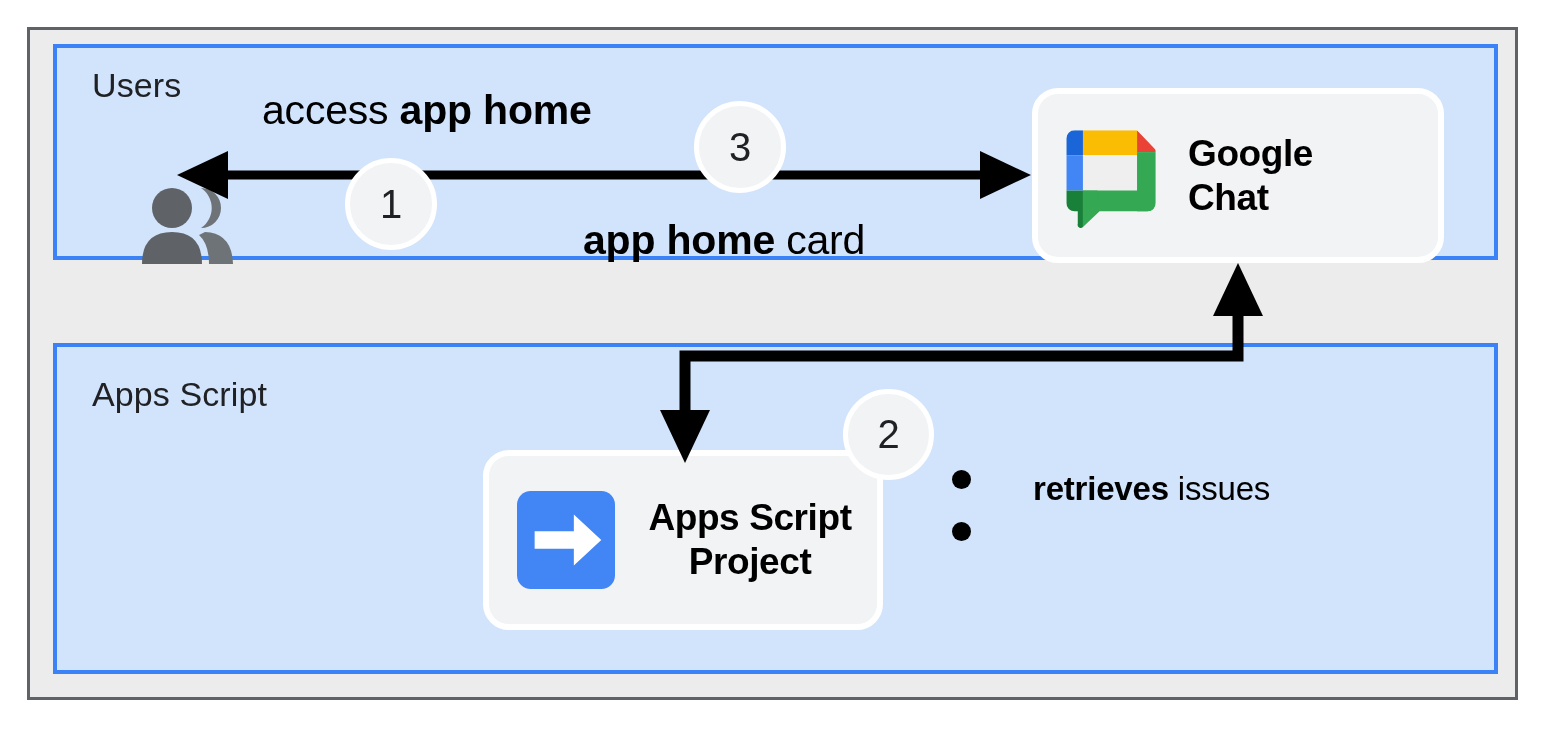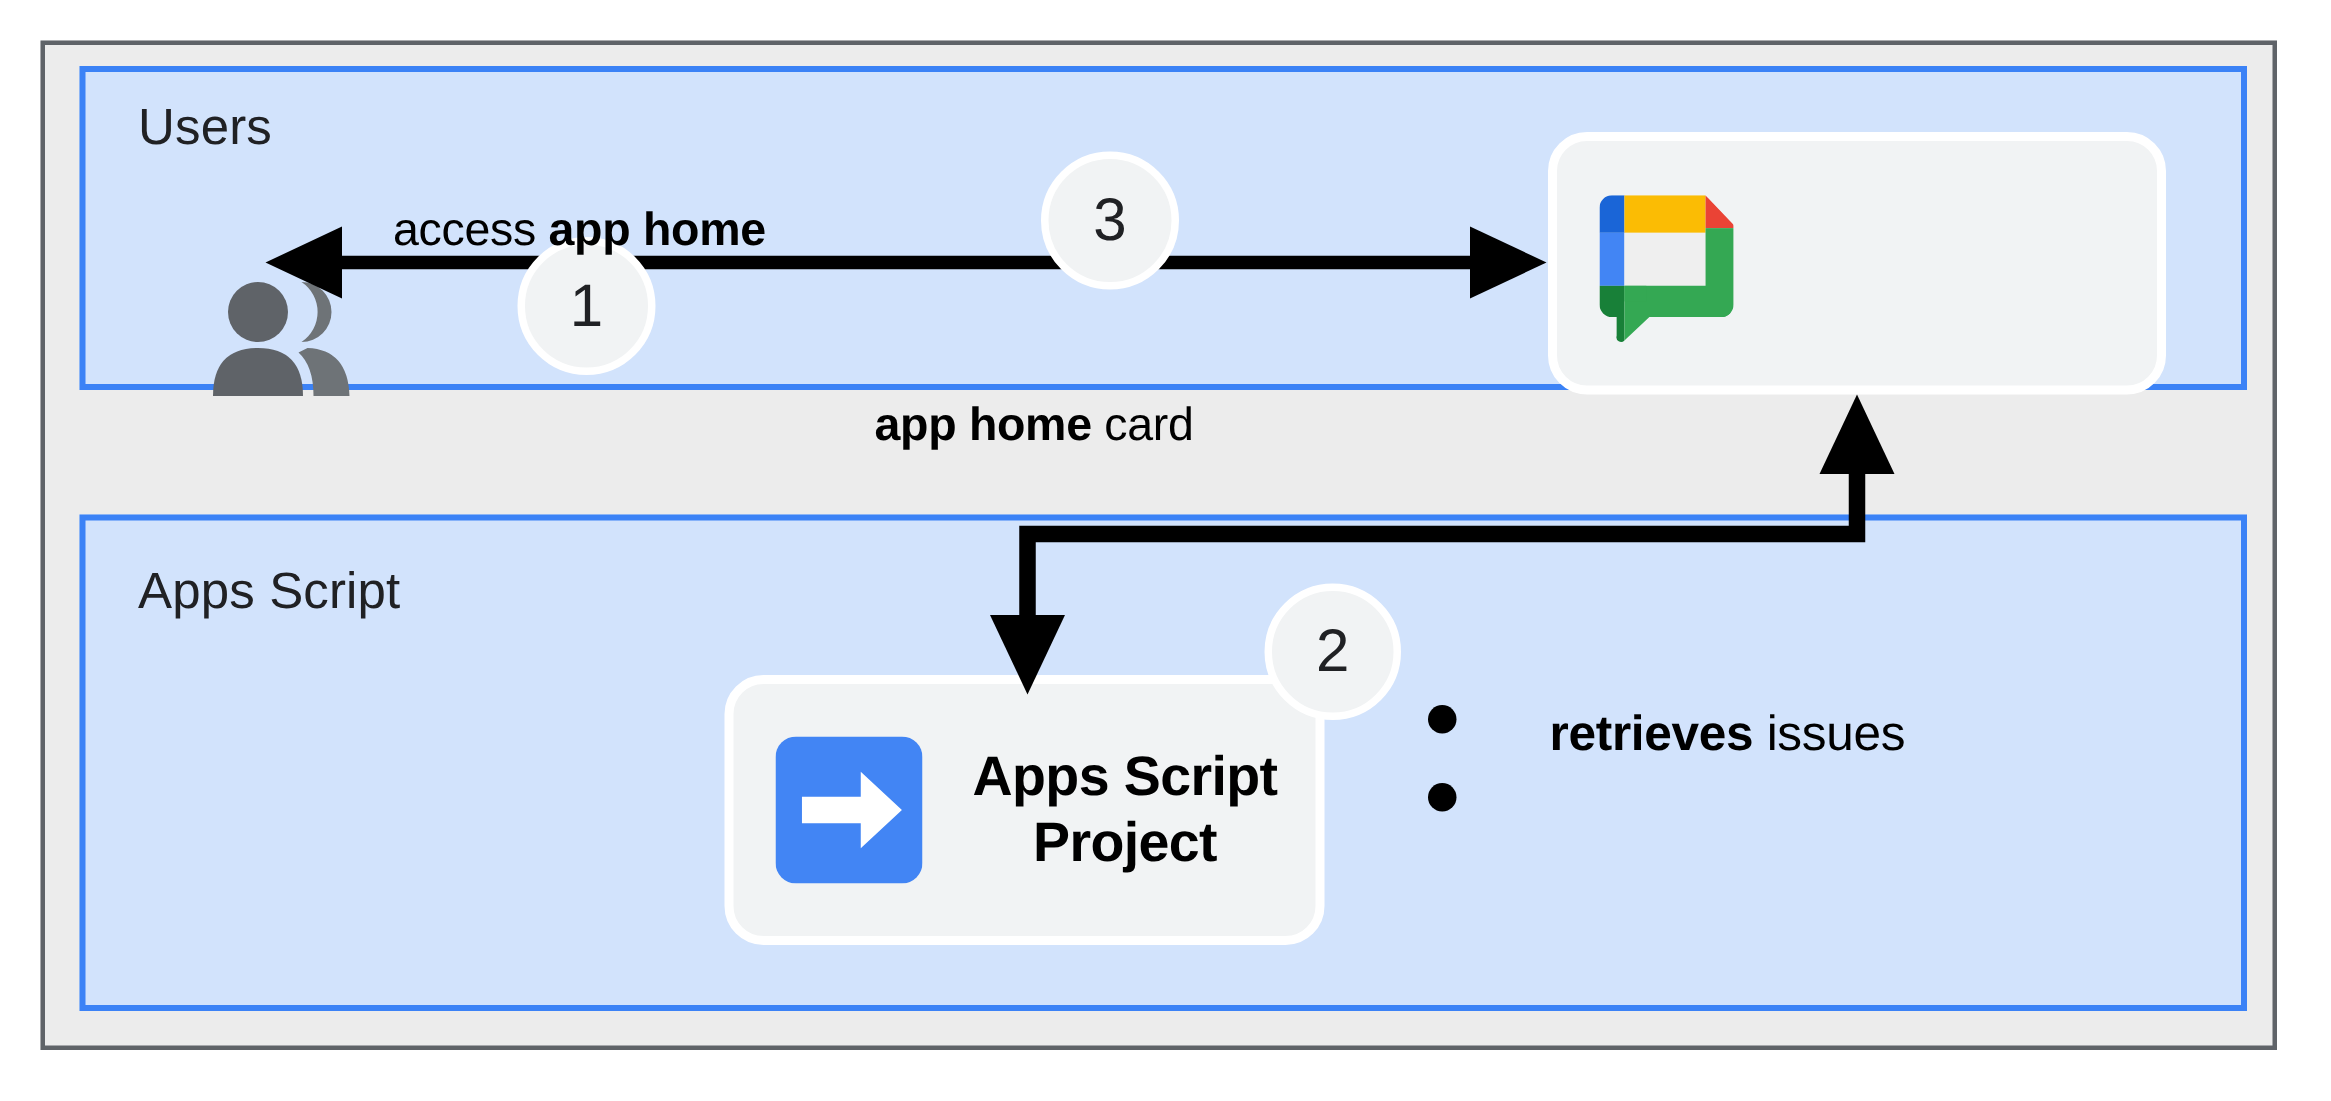--- a/index.html
+++ b/index.html
@@ -57,21 +57,21 @@
     position:absolute;border-radius:50%;background:#f1f3f4;border:5px solid #ffffff;
     box-sizing:border-box;display:flex;align-items:center;justify-content:center;
     font-size:40px;color:#202124;font-weight:400;
   }
   #badge-1{left:345px;top:158px;width:92px;height:92px;}
   #badge-3{left:694px;top:101px;width:92px;height:92px;}
   #badge-2{left:843px;top:389px;width:91px;height:91px;}
 
   
   .flow-text{
-    position:absolute;font-size:31px;color:#000;white-space:nowrap;letter-spacing:-.2px;margin-top:48px;
+    position:absolute;font-size:41px;color:#000;white-space:nowrap;letter-spacing:-.2px;
   }
   .flow-text b{font-weight:700;}
   .flow-text .reg{font-weight:400;}
   #text-access-app-home{left:262px;top:87px;font-weight:400;}
   #text-app-home-card{left:583px;top:217px;font-weight:400;}
 
   
   #bullet-list{position:absolute;left:952px;top:470px;}
   .bullet-row{display:flex;align-items:flex-start;height:52px;}
   .bullet-dot{
@@ -115,20 +115,22 @@
         <rect x="24" y="0" width="52" height="30" fill="#fbbc04"></rect>
         <path d="M76 6 L96 27 L76 27 Z" fill="#ea4335"></path>
         <rect x="0" y="30" width="24" height="34" fill="#4285f4"></rect>
         <rect x="0" y="64" width="24" height="36" fill="#188038"></rect>
         <rect x="24" y="30" width="52" height="34" fill="#efefef"></rect>
         <rect x="76" y="27" width="24" height="60" fill="#34a853"></rect>
         <path d="M24 64 L92 64 L92 88 L40 88 L24 100 Z" fill="#34a853"></path>
         <rect x="24" y="64" width="14" height="10" fill="#34a853"></rect>
       </g>
     </svg>
+    <div class="card-title">Google
+Chat</div>
   </div>
 
   <div class="card" id="card-apps-script-project">
     <svg class="asproj-icon" viewBox="0 0 100 100">
       <rect x="0" y="0" width="100" height="100" rx="14" fill="#4285f4"></rect>
       <path d="M18 41 L58 41 L58 24 L86 50 L58 76 L58 59 L18 59 Z" fill="#ffffff"></path>
     </svg>
     <div class="card-title">Apps Script
 Project</div>
   </div>

